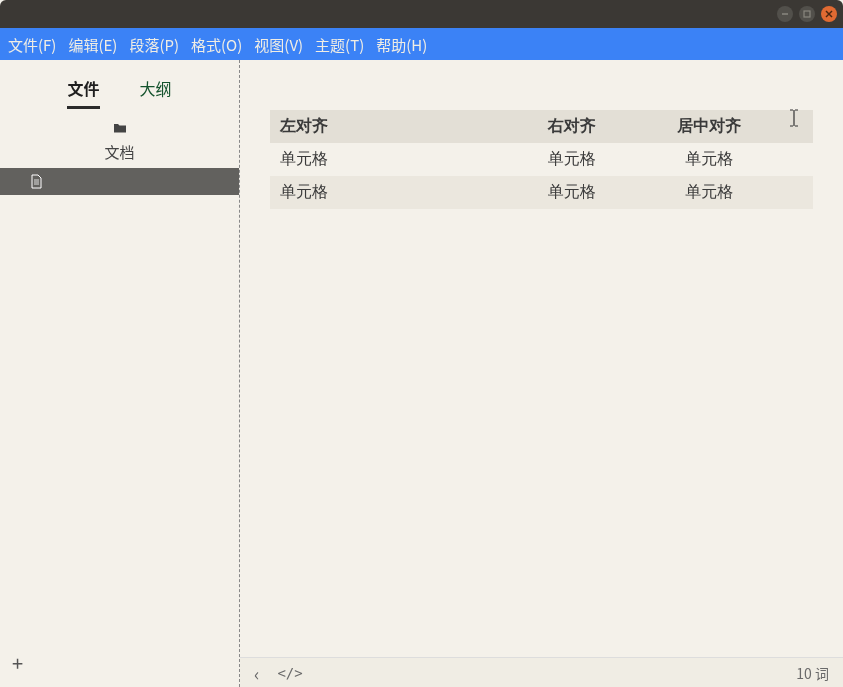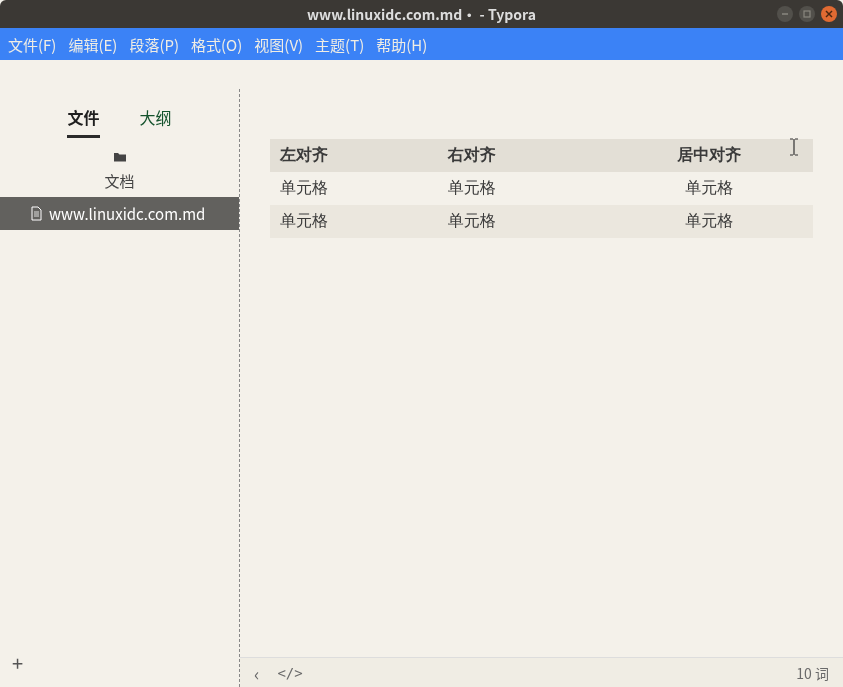--- a/index.html
+++ b/index.html
@@ -59,21 +59,20 @@
     gap: 12px;
     color: #f0ede4;
     font-size: 15px;
   }
   .menu-item { cursor: pointer; }
   
   .content {
     flex: 1;
     display: flex;
     min-height: 0;
-    margin-top: 29px;
   }
   
   .sidebar {
     width: 240px;
     background: #f4f1ea;
     border-right: 1px dashed #888;
     display: flex;
     flex-direction: column;
   }
   .sidebar-tabs {
@@ -143,21 +142,21 @@
     padding: 6px 10px;
   }
   table.md-table thead th {
     background: #e3dfd6;
     font-weight: bold;
   }
   table.md-table tbody tr:nth-child(even) td {
     background: #ebe7de;
   }
   table.md-table .col-left { text-align: left; }
-  table.md-table .col-right { text-align: left; }
+  table.md-table .col-right { text-align: right; }
   table.md-table .col-center { text-align: center; }
   .text-cursor {
     position: absolute;
     left: 548px;
     top: 48px;
     font-size: 18px;
     color: #333;
     pointer-events: none;
   }
   
@@ -176,21 +175,20 @@
   .icon {
     display: inline-flex;
     align-items: center;
     justify-content: center;
   }
 </style>
 </head>
 <body>
 
 <div class="titlebar">
-  <span class="titlebar-title">www.linuxidc.com.md• - Typora</span>
   <div class="window-controls">
     <div class="window-btn">
       <svg width="10" height="10" viewBox="0 0 10 10">
           <line x1="2" y1="5" x2="8" y2="5" stroke="#8a877f" stroke-width="1.5"></line>
         </svg>
     </div>
     <div class="window-btn">
       <svg width="10" height="10" viewBox="0 0 10 10">
           <rect x="2" y="2" width="6" height="6" fill="none" stroke="#8a877f" stroke-width="1.2"></rect>
         </svg>
@@ -231,21 +229,20 @@
     </div>
     <div class="file-row selected">
       <span class="icon">
         <svg width="13" height="15" viewBox="0 0 13 15">
             <path d="M2 1h6l3 3v10H2z" fill="none" stroke="#fff" stroke-width="1"></path>
             <line x1="4" y1="6" x2="9" y2="6" stroke="#fff" stroke-width="0.8"></line>
             <line x1="4" y1="8" x2="9" y2="8" stroke="#fff" stroke-width="0.8"></line>
             <line x1="4" y1="10" x2="9" y2="10" stroke="#fff" stroke-width="0.8"></line>
           </svg>
       </span>
-      <span>www.linuxidc.com.md</span>
     </div>
     <div class="sidebar-footer">
       <span>+</span>
     </div>
   </div>
 
   <div class="editor">
     <div class="editor-body">
       <span class="text-cursor">
         <svg width="12" height="20" viewBox="0 0 12 20">

